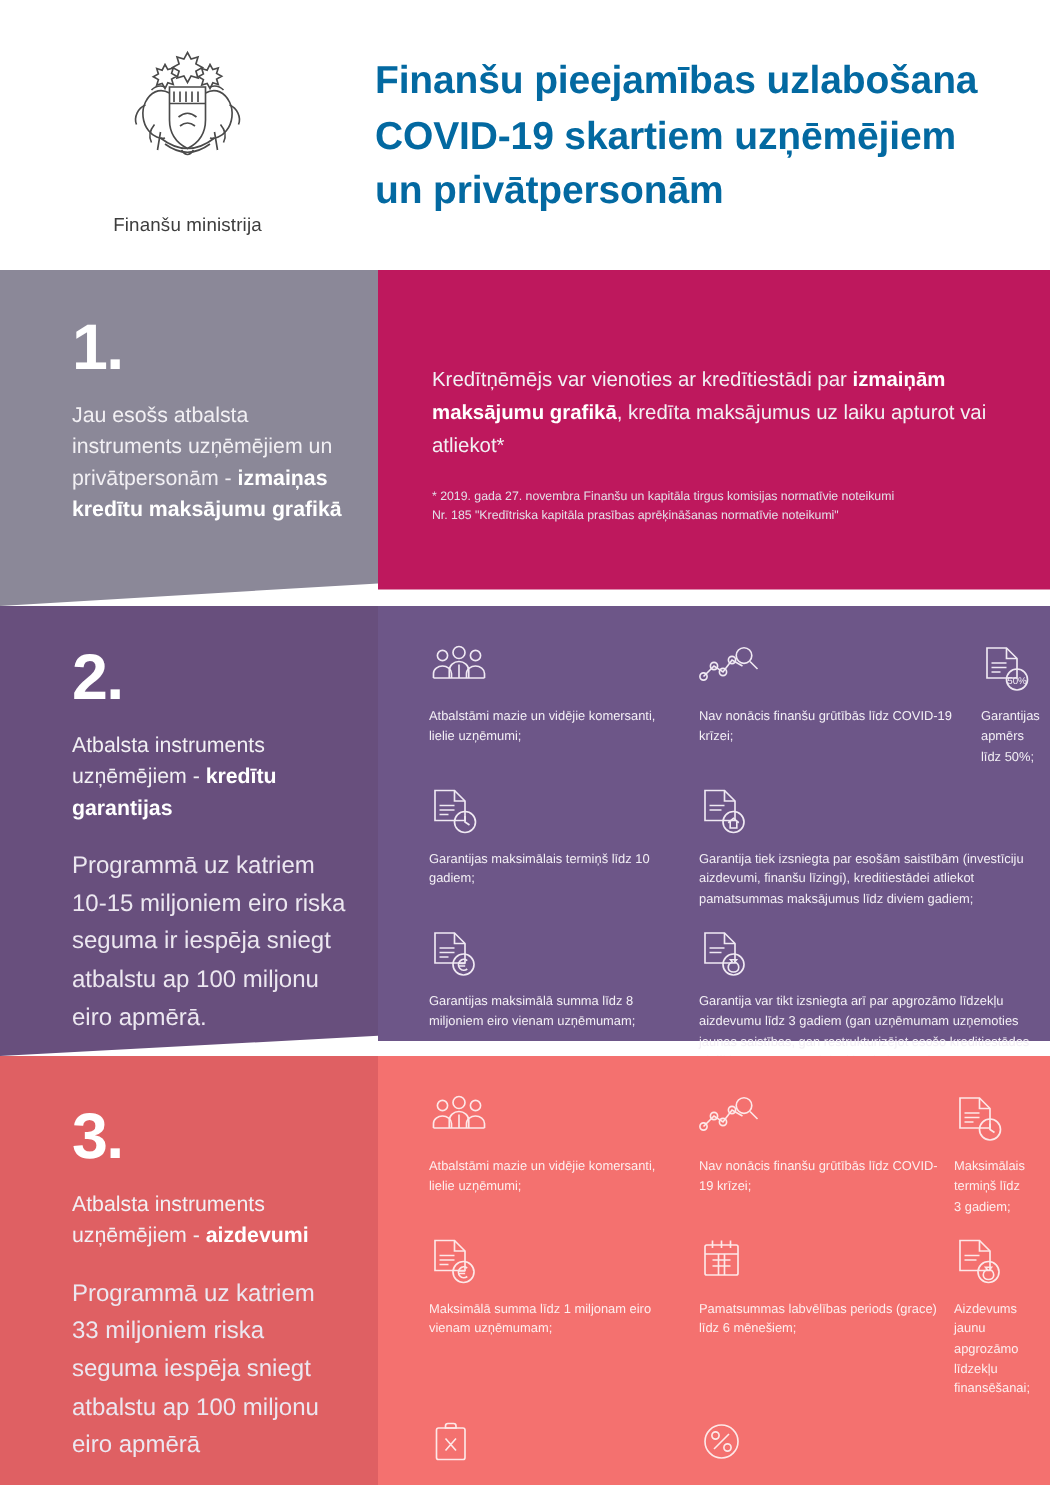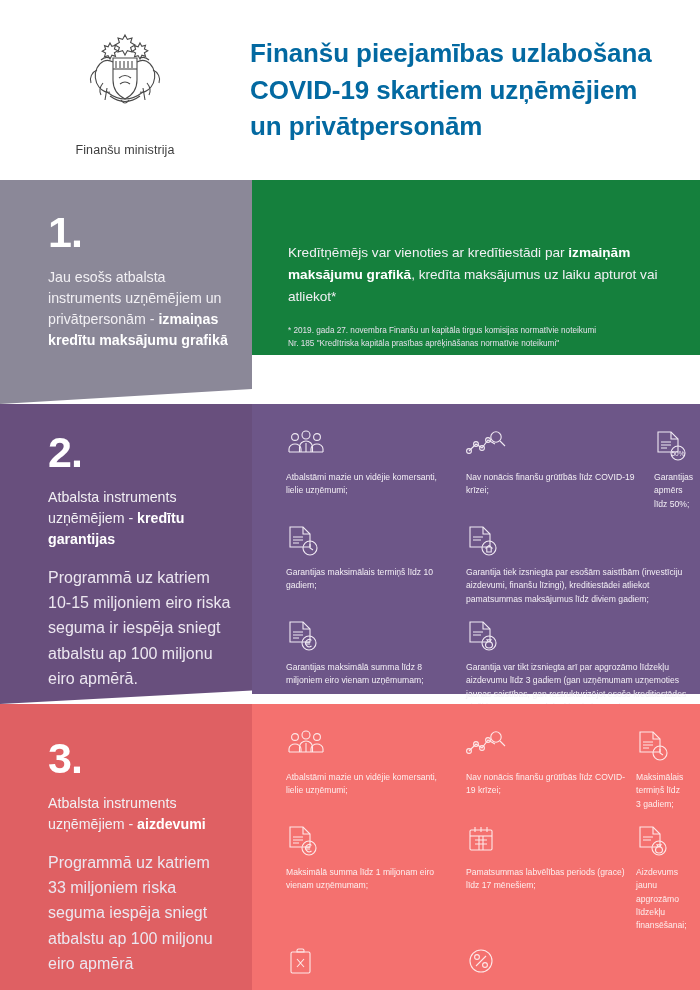--- a/index.html
+++ b/index.html
@@ -44,21 +44,21 @@
 
   
   .band { position: absolute; left: 0; width: 700px; }
   .band .left, .band .right { position: absolute; top: 0; height: 100%; }
   .band .left  { left: 0;     width: 252px; }
   .band .right { left: 252px; width: 448px; }
 
   
   #band1 { top: 180px; height: 224px; }
   #band1 .left  { background: #8b8898; clip-path: polygon(0 0, 100% 0, 100% 93.3%, 0 100%); }
-  #band1 .right { background: #15803d; height: 175px; }
+  #band1 .right { background: #be185d; height: 213px; }
 
   
   #band2 { top: 404px; height: 300px; }
   #band2 .left  { background: #684f7d; clip-path: polygon(0 0, 100% 0, 100% 95.5%, 0 100%); }
   #band2 .right { background: #6d5688; height: 290px; }
 
   
   #band3 { top: 704px; height: 286px; }
   #band3 .left  { background: #df6063; }
   #band3 .right { background: #f4716f; }
@@ -370,21 +370,21 @@
 
         <div class="cell">
           <div class="ico">
             <svg width="32" height="34" viewBox="0 0 32 34" fill="none" stroke="#fde8e8" stroke-width="1.1">
               <rect x="4" y="5" width="22" height="20" rx="1.2"></rect>
               <path d="M4 11h22"></path>
               <path d="M9 2v5M15 2v5M21 2v5"></path>
               <path d="M9 15h12M9 19h12M13 11v14M17 11v14"></path>
             </svg>
           </div>
-          <div class="ctxt">Pamatsummas labvēlības periods (grace) līdz 17 mēnešiem;</div>
+          <div class="ctxt">Pamatsummas labvēlības periods (grace) līdz 6 mēnešiem;</div>
         </div>
 
         <div class="cell">
           <div class="ico">
             <svg width="34" height="34" viewBox="0 0 34 34" fill="none" stroke="#fde8e8" stroke-width="1.1">
               <path d="M4 2h13l7 7v13H4z"></path>
                 <path d="M17 2v7h7"></path>
               <path d="M7 12h10M7 15h8"></path>
               <circle cx="23" cy="23" r="7"></circle>
               <path d="M21 19.8h4l-1.2 1.6c1.6.6 2.7 2 2.7 3.6 0 1.8-1.6 3-3.5 3s-3.5-1.2-3.5-3c0-1.6 1.1-3 2.7-3.6z"></path>

